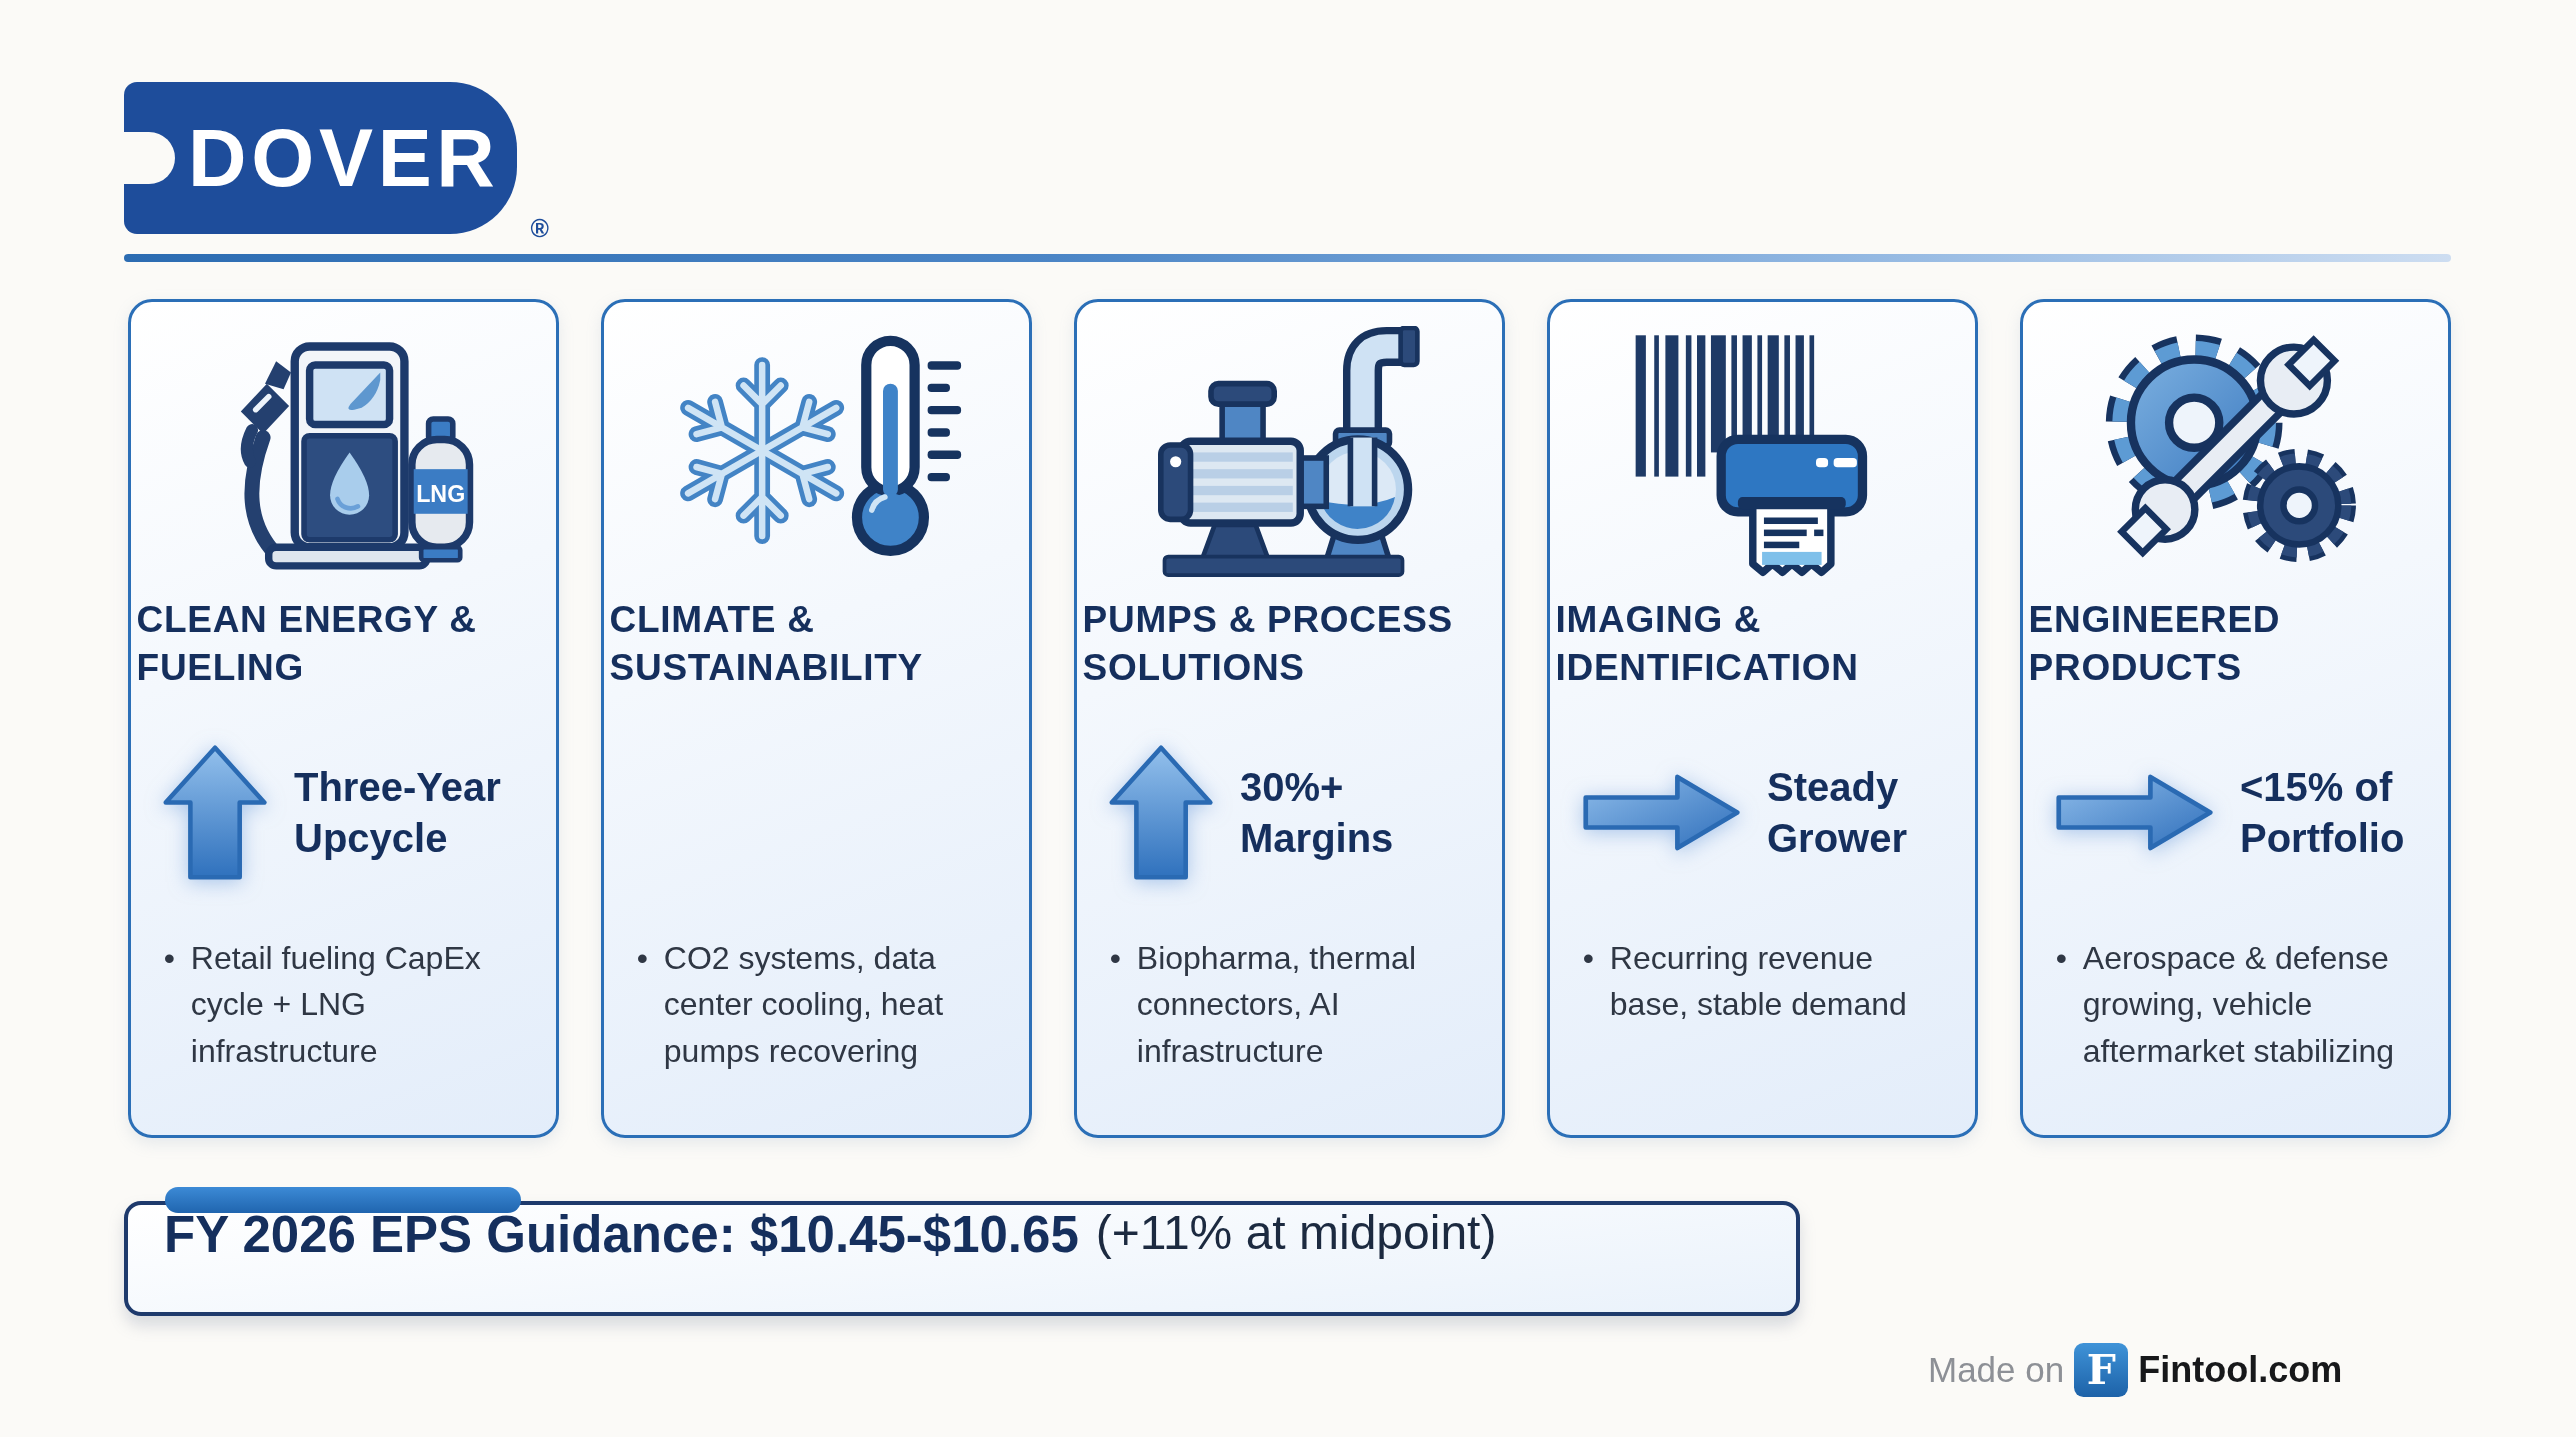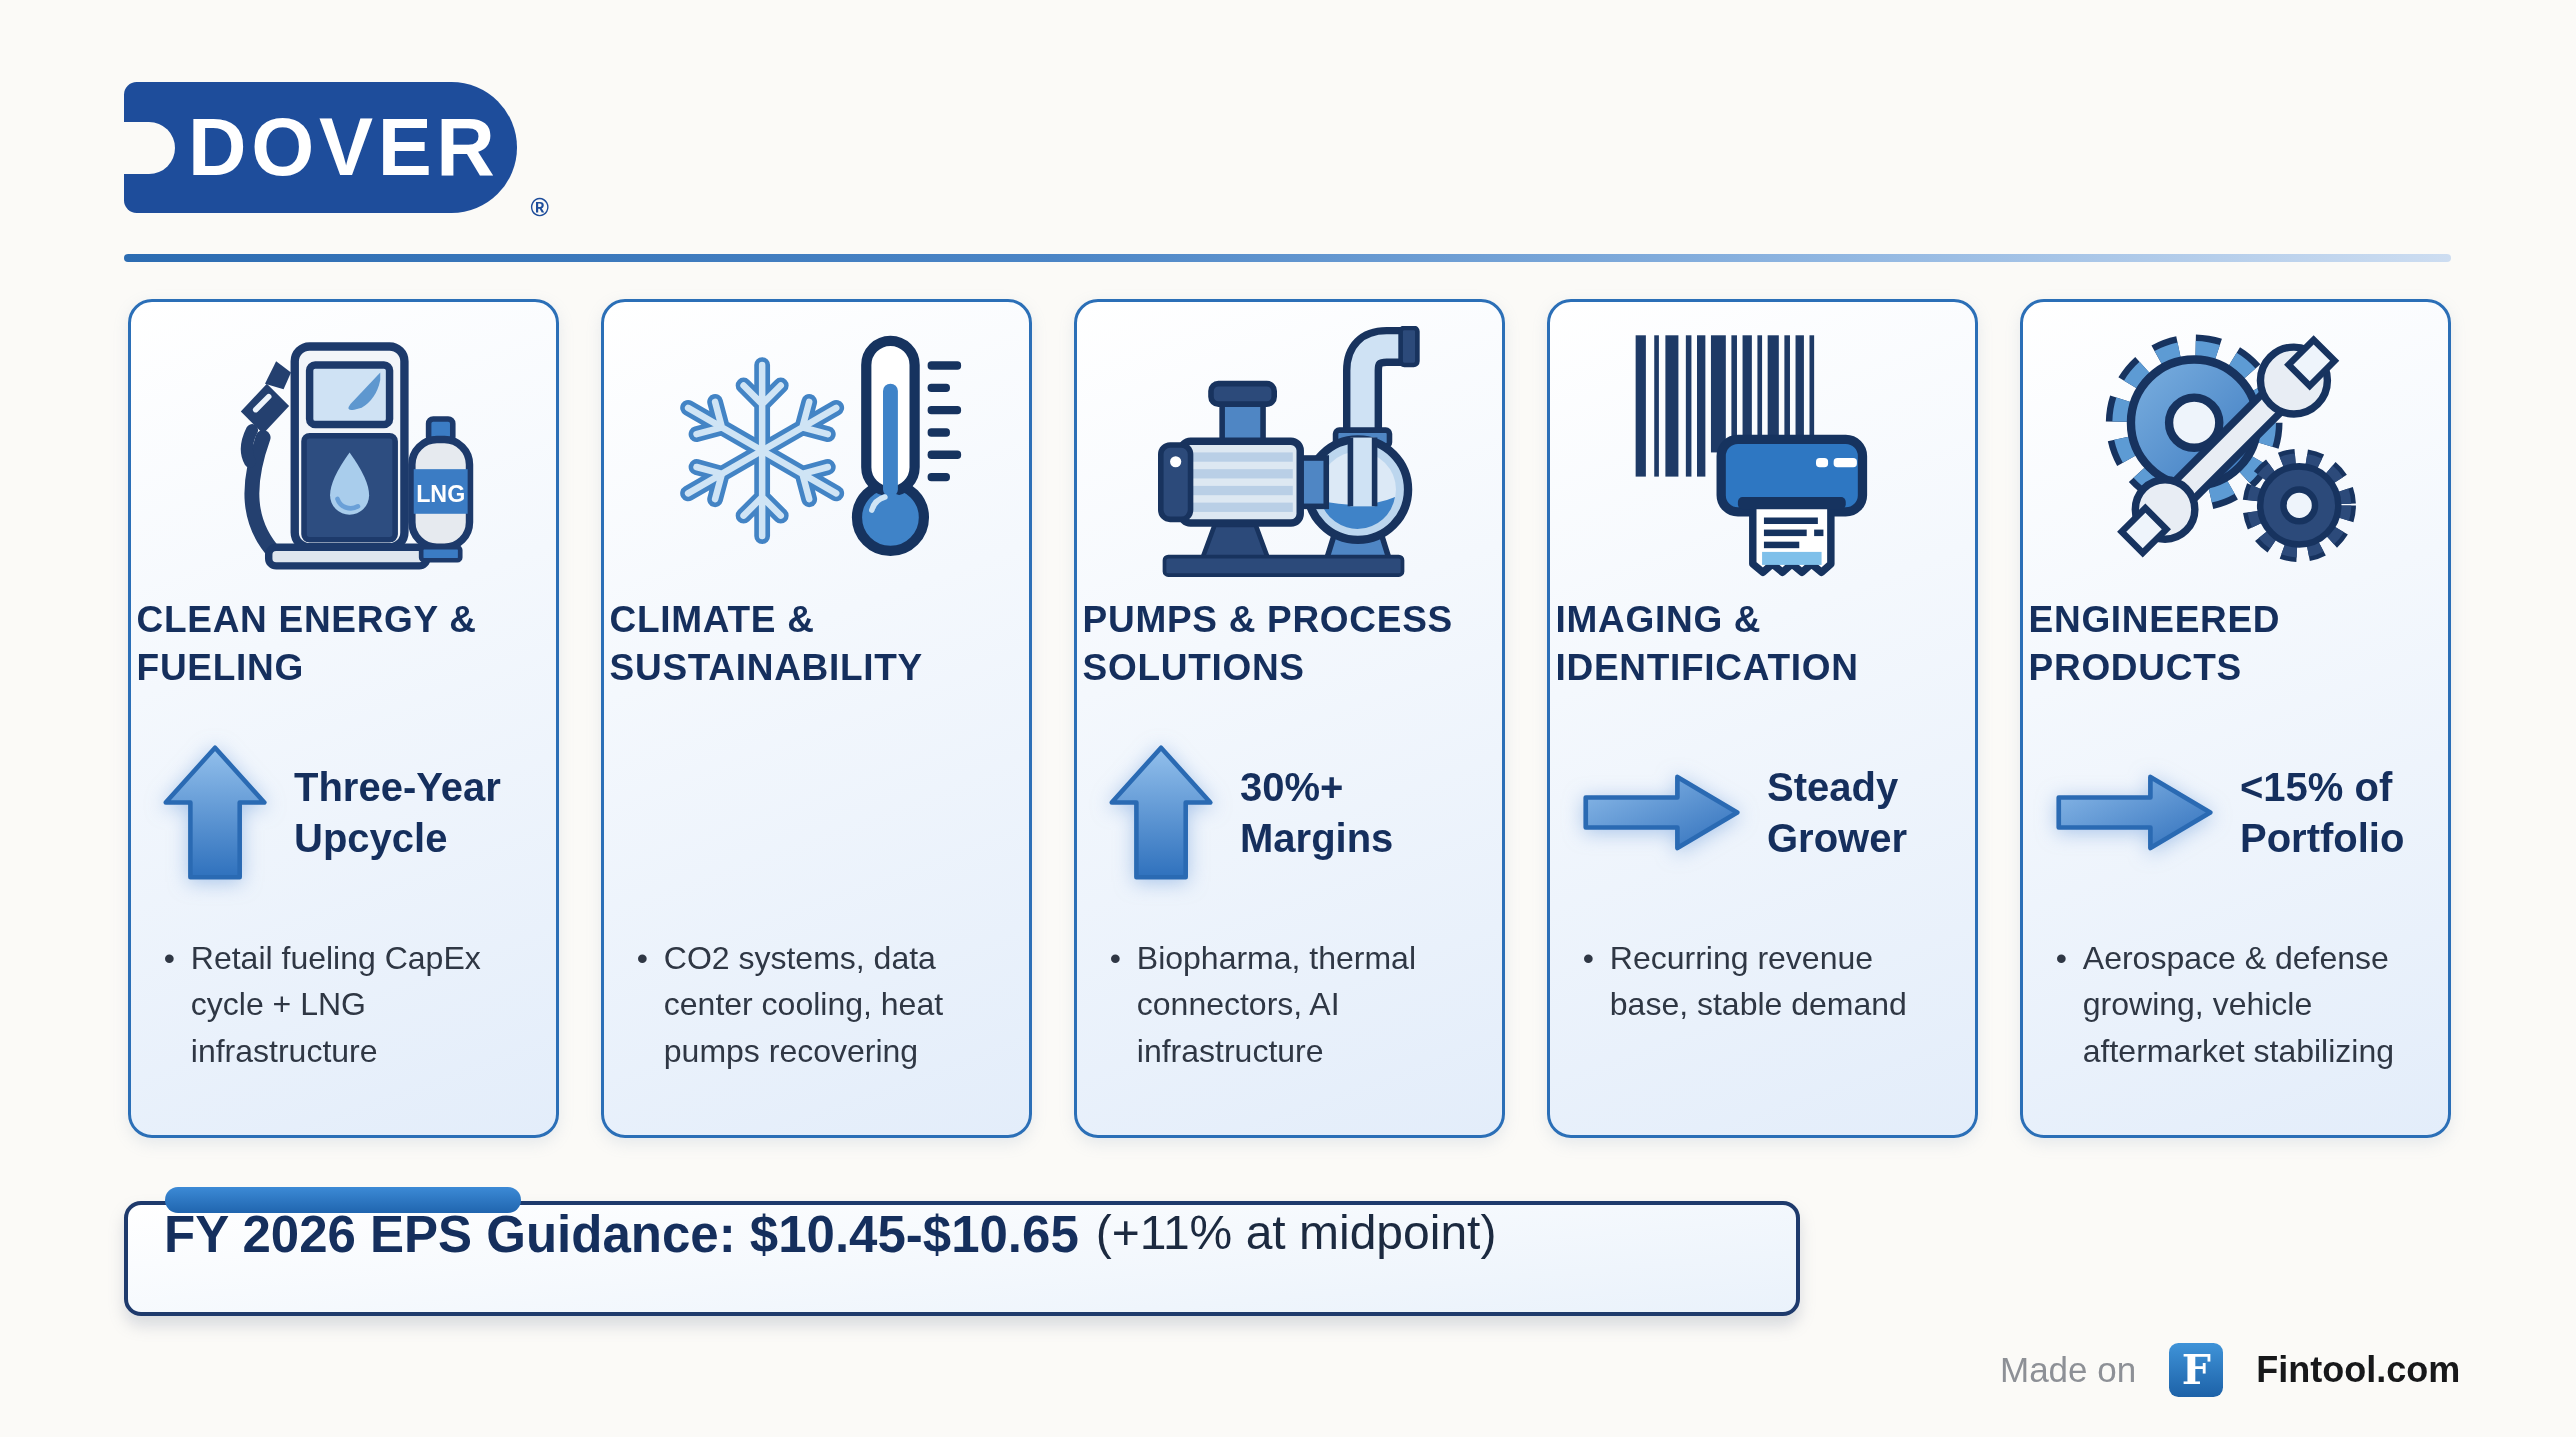--- a/index.html
+++ b/index.html
@@ -6,21 +6,21 @@
   html,body { width:2576px; height:1438px; }
   body {
     position:relative;
     background:#fbfaf7;
     font-family:"Liberation Sans", sans-serif;
     overflow:hidden;
   }
 
   
   .logo {
-    position:absolute; left:124px; top:82px; width:393px; height:131px;
+    position:absolute; left:124px; top:82px; width:393px; height:152px;
     background:#1e4d9b;
     border-radius:13px 67px 67px 13px;
     display:flex; align-items:center; padding-left:64px;
   }
   .logo-text {
     color:#ffffff; font-weight:800; font-size:81px; letter-spacing:4.7px;
     line-height:1;
   }
   .logo-notch {
     position:absolute; left:-13px; top:50%; transform:translateY(-50%);
@@ -78,22 +78,22 @@
   .banner-tab {
     position:absolute; left:37px; top:-18px; width:356px; height:26px;
     border-radius:13px;
     background:linear-gradient(180deg,#3c8ad6 0%,#2065af 100%);
   }
   .banner-bold { font-size:51px; font-weight:800; color:#152f5d; white-space:pre; }
   .banner-note { font-size:48px; font-weight:400; color:#1c2a40; margin-left:17px; white-space:pre; }
 
   
   .footer {
-    position:absolute; left:2000px; top:1341px; height:58px;
-    display:flex; align-items:center; gap:33px;
+    position:absolute; left:1928px; top:1341px; height:58px;
+    display:flex; align-items:center; gap:10px;
   }
   .made-on { font-size:35px; color:#8d9096; }
   .f-badge {
     width:54px; height:54px; border-radius:9.4px;
     background:linear-gradient(180deg,#3f93d8 0%,#1d62a8 100%);
     display:flex; align-items:center; justify-content:center;
     color:#ffffff; font-family:"DejaVu Serif", serif; font-size:41px; font-weight:bold;
     line-height:1;
   }
   .site-name { font-size:36px; font-weight:800; color:#17181a; }

